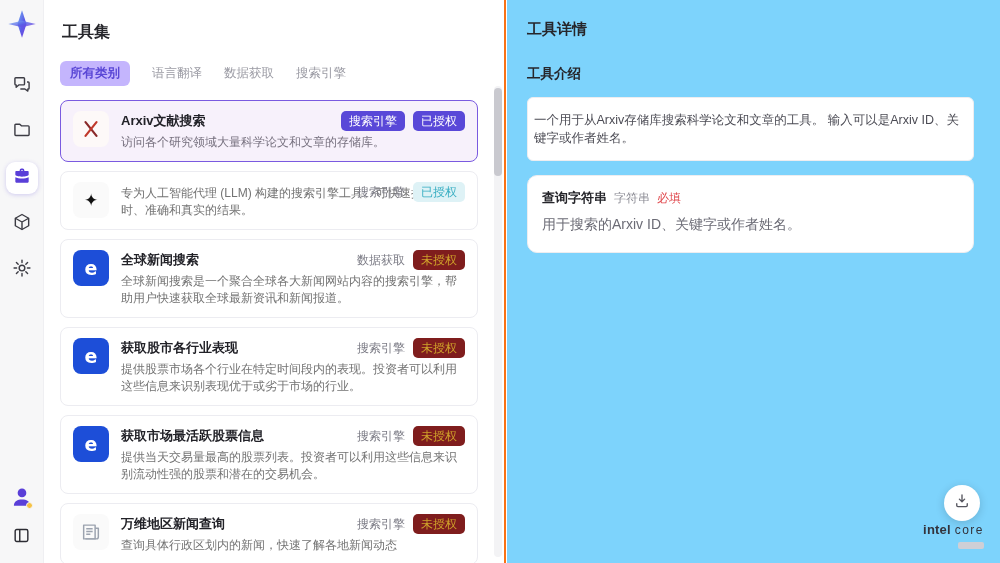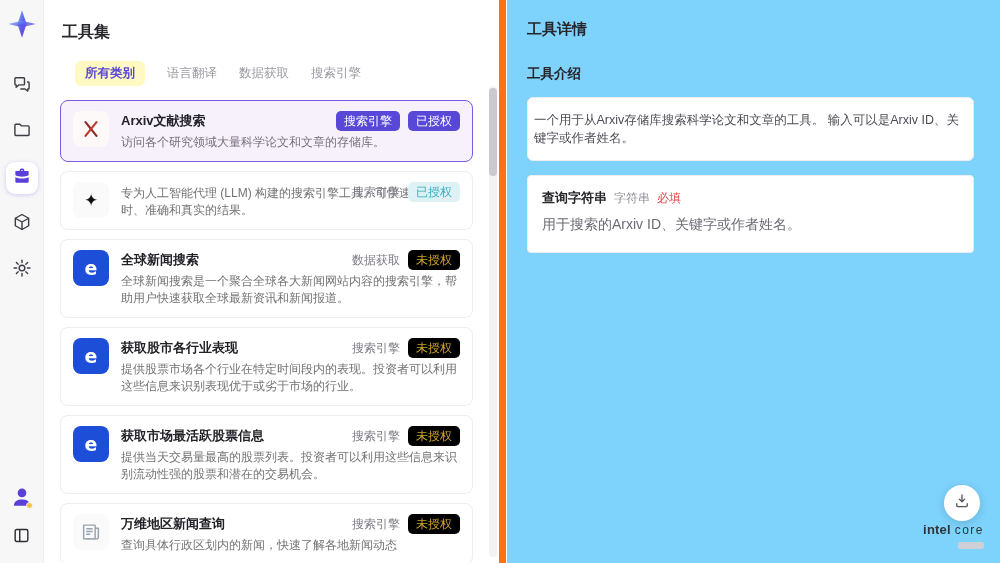--- a/index.html
+++ b/index.html
@@ -22,26 +22,26 @@
     display:flex; align-items:center; justify-content:center; cursor:pointer;
   }
   .rail-btn.active { background:#ffffff; box-shadow:0 1px 4px rgba(90,71,214,.25); }
   .rail .bottom { margin-top:auto; margin-bottom:10px; display:flex; flex-direction:column; gap:8px; align-items:center; }
   .avatar-wrap { position:relative; width:26px; height:26px; }
   .avatar-dot { position:absolute; right:2px; bottom:1px; width:7px; height:7px; border-radius:50%; background:#f6c244; border:1.5px solid #f7f7f8; }
 
   
   .list-panel {
     position:absolute; left:44px; top:0; bottom:0; width:462px;
-    border-right:7px solid #f97316; padding:16px 22px 16px 16px; overflow:hidden; background:#fff;
+    border-right:2px solid #f97316; padding:16px 22px 16px 16px; overflow:hidden; background:#fff;
   }
   .list-title { font-size:16px; font-weight:700; margin:6px 0 0 2px; }
   .tabs { margin-top:18px; display:flex; gap:22px; align-items:center; font-size:12.5px; }
   .tab { color:#9a9aa3; cursor:pointer; padding:4px 0; white-space:nowrap; }
-  .tab.active { color:#5a47d6; background:#fef9c3; padding:4px 10px; border-radius:6px; font-weight:600;margin-left:15px; }
+  .tab.active { color:#5a47d6; background:#c4b5fd; padding:4px 10px; border-radius:6px; font-weight:600; }
 
   .tool-list { margin-top:14px; padding-right:4px; }
   .card {
     position:relative; display:flex; gap:12px; align-items:flex-start;
     border:1px solid #ececf1; border-radius:8px; background:#fff;
     padding:10px 12px; margin-bottom:9px; cursor:pointer;
   }
   .card.selected { border:1.5px solid #7a5ae0; background:#f7f1fb; }
   .tool-ic {
     flex:0 0 36px; width:36px; height:36px; border-radius:8px;
@@ -51,36 +51,36 @@
   .tool-ic.blue { background:#1d4ed8; color:#fff; font-size:19px; font-family:"DejaVu Sans",sans-serif; }
   .tool-ic.star { color:#111; font-size:17px; }
   .card-body { flex:1; min-width:0; }
   .tool-name { font-size:13px; font-weight:700; color:#222228; line-height:20px; }
   .tool-desc { font-size:12px; color:#737373; margin-top:3px; line-height:17px; }
   .badges { position:absolute; top:10px; right:12px; display:flex; gap:8px; align-items:center; }
   .badge { font-size:12px; line-height:1; padding:4px 8px; border-radius:5px; white-space:nowrap; }
   .badge.purple { background:#5948d8; color:#fff; }
   .cat-text { font-size:12px; color:#7c7c86; white-space:nowrap; }
   .badge.ok  { background:#def2f6; color:#39aec2; }
-  .badge.no  { background:#000000; color:#cfa22a; }
+  .badge.no  { background:#7f1d1d; color:#cfa22a; }
   .card.selected .tool-desc { color:#77717f; }
 
   
   .scrollbar { position:absolute; right:2px; top:86px; bottom:6px; width:8px; background:#f3f3f5; border-radius:4px; }
   .scroll-thumb { position:absolute; top:2px; left:0; width:8px; height:88px; background:#c9c9cf; border-radius:4px; cursor:pointer; }
 
   
   .detail-panel { position:absolute; left:507px; right:0; top:0; bottom:0; padding:20px 26px 0 20px; background:#7dd3fc; }
   .detail-title { font-size:15px; font-weight:700; }
   .section-h { font-size:13.5px; font-weight:700; margin-top:26px; }
   .intro-card {
     margin-top:14px; border:1px solid #ededf0; border-radius:6px;
     padding:13px 6px; font-size:12.5px; color:#4c4c55; line-height:18px; background:#fff;
   }
-  .param-card { margin-top:14px; border:1px solid #ededf0; border-radius:4px; padding:13px 14px 18px; background:#fff; }
+  .param-card { margin-top:14px; border:1px solid #ededf0; border-radius:10px; padding:13px 14px 18px; background:#fff; }
   .param-head { display:flex; align-items:baseline; gap:7px; }
   .param-name { font-size:13px; font-weight:700; }
   .param-type { font-size:12px; color:#8b8b94; }
   .param-req  { font-size:12px; color:#e0484d; }
   .param-desc { margin-top:9px; font-size:14px; color:#6b6b75; }
 
   
   .fab {
     position:absolute; right:20px; bottom:42px; width:36px; height:36px; border-radius:50%;
     background:#fff; box-shadow:0 2px 10px rgba(0,0,0,.16);

